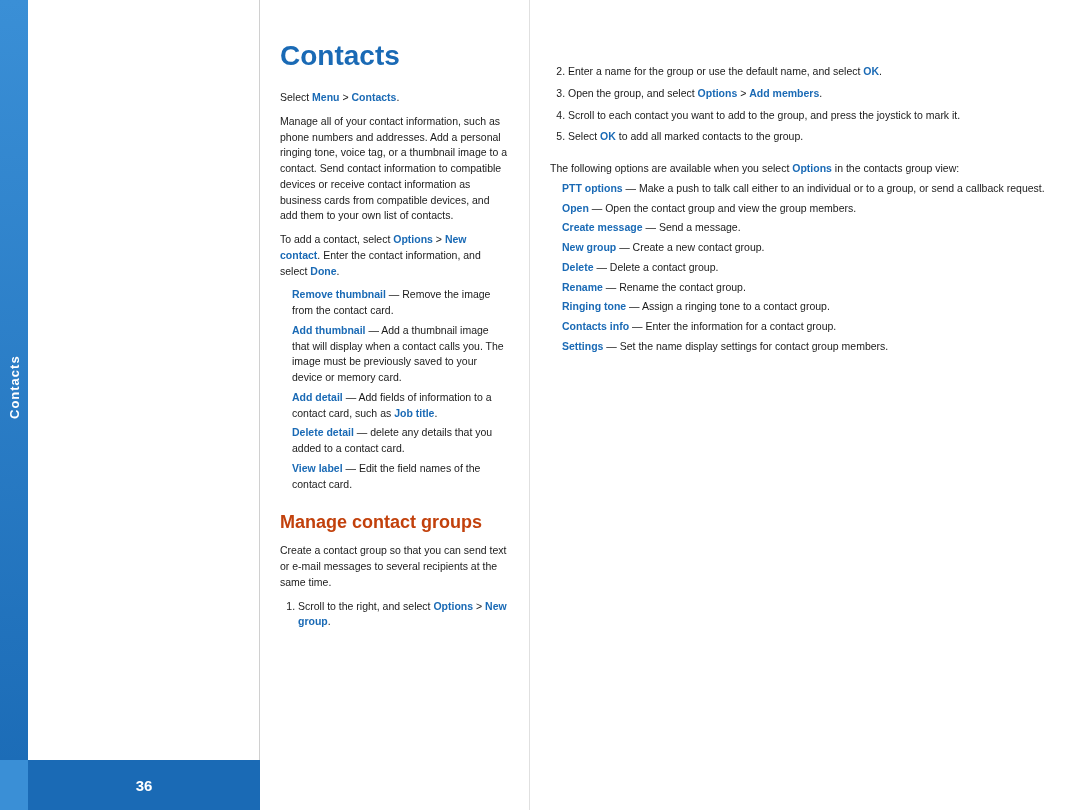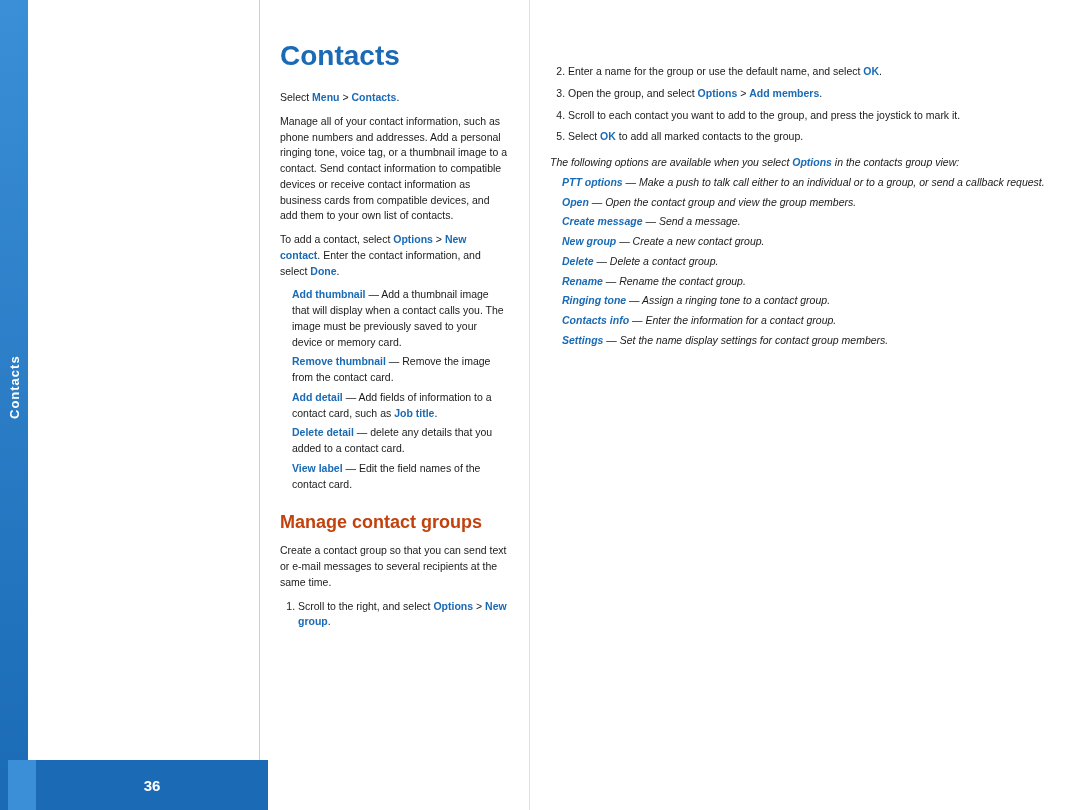--- a/index.html
+++ b/index.html
@@ -44,21 +44,21 @@
       font-size: 13px;
       font-weight: bold;
       letter-spacing: 1px;
       white-space: nowrap;
       width: 28px;
       text-align: center;
     }
     .page-number-box {
       position: absolute;
       bottom: 0;
-      left: 8px;
+      left: 0;
       width: 260px;
       height: 50px;
       background: linear-gradient(to right, #3a8fd6 28px, #1a6ab5 28px, #1a6ab5 260px);
       display: flex;
       align-items: center;
       justify-content: center;
     }
     .page-number {
       color: #fff;
       font-size: 15px;
@@ -113,22 +113,21 @@
     ol {
       margin-left: 18px;
       margin-bottom: 8px;
     }
     ol li {
       margin-bottom: 6px;
       line-height: 1.5;
       font-size: 10.5px;
     }
     .options-section {
-      margin-top: 10px;
-      font-style: italic;
+      margin-top: 16px;
     }
     .options-heading {
       font-size: 10.5px;
       line-height: 1.5;
       margin-bottom: 4px;
     }
   </style>
 </head>
 <body>
 
@@ -154,24 +153,24 @@
 
       <p>Manage all of your contact information, such as phone numbers and addresses. Add a personal ringing tone, voice tag, or a thumbnail image to a contact. Send contact information to compatible devices or receive contact information as business cards from compatible devices, and add them to your own list of contacts.</p>
 
       <p>
         <span>To add a contact, select </span><span class="blue-link">Options</span><span> &gt; </span><span class="blue-link">New contact</span><span>. Enter the contact information, and select </span><span class="blue-link">Done</span><span>.</span>
       </p>
 
 
       <div class="indent-block">
         <p>
+          <span class="blue-link">Remove thumbnail</span><span> — Remove the image from the contact card.</span>
+        </p>
+        <p>
           <span class="blue-link">Add thumbnail</span><span> — Add a thumbnail image that will display when a contact calls you. The image must be previously saved to your device or memory card.</span>
-        </p>
-        <p>
-          <span class="blue-link">Remove thumbnail</span><span> — Remove the image from the contact card.</span>
         </p>
         <p>
           <span class="blue-link">Add detail</span><span> — Add fields of information to a contact card, such as </span><span class="blue-link">Job title</span><span>.</span>
         </p>
         <p>
           <span class="blue-link">Delete detail</span><span> — delete any details that you added to a contact card.</span>
         </p>
         <p>
           <span class="blue-link">View label</span><span> — Edit the field names of the contact card.</span>
         </p>

